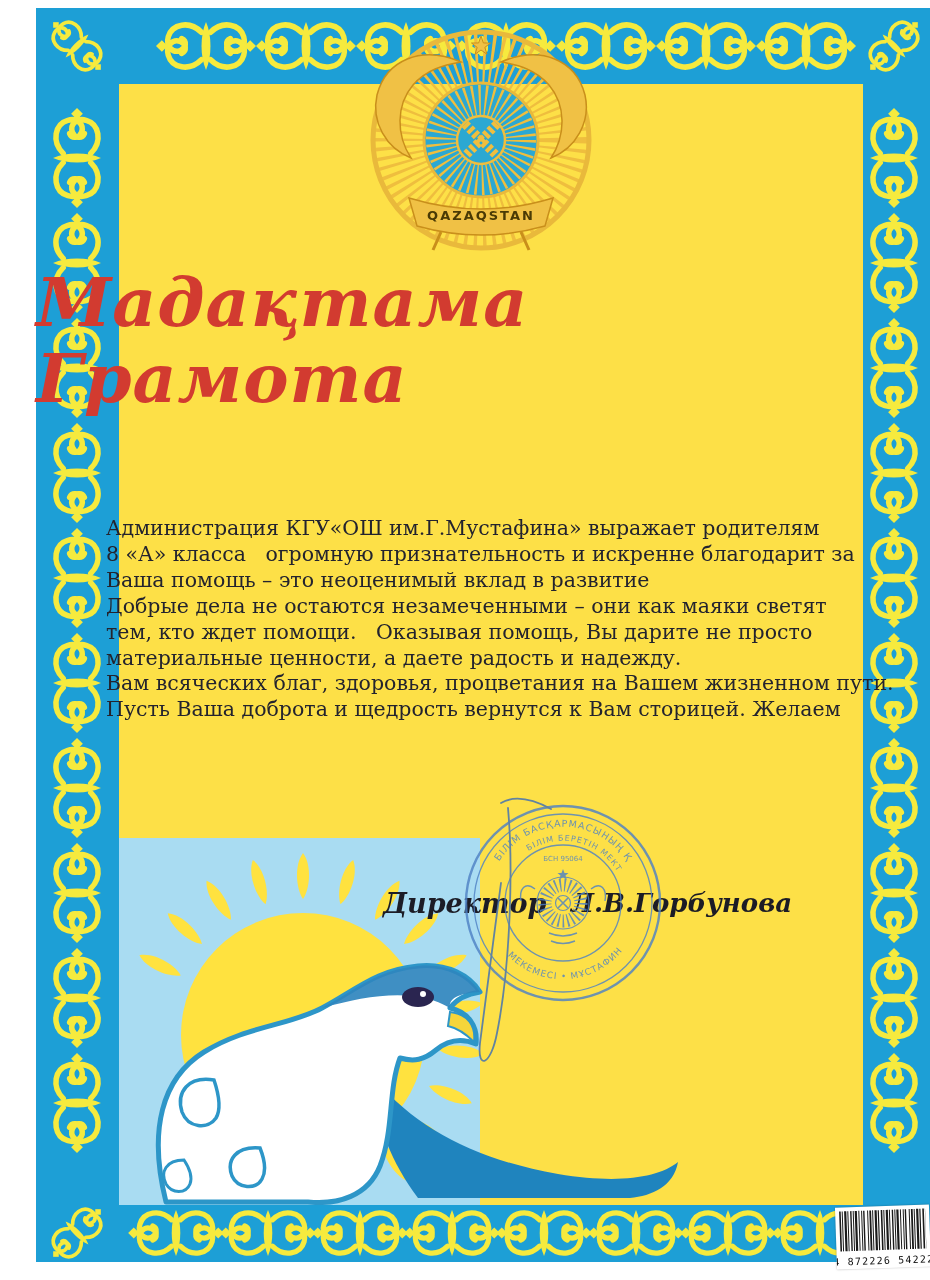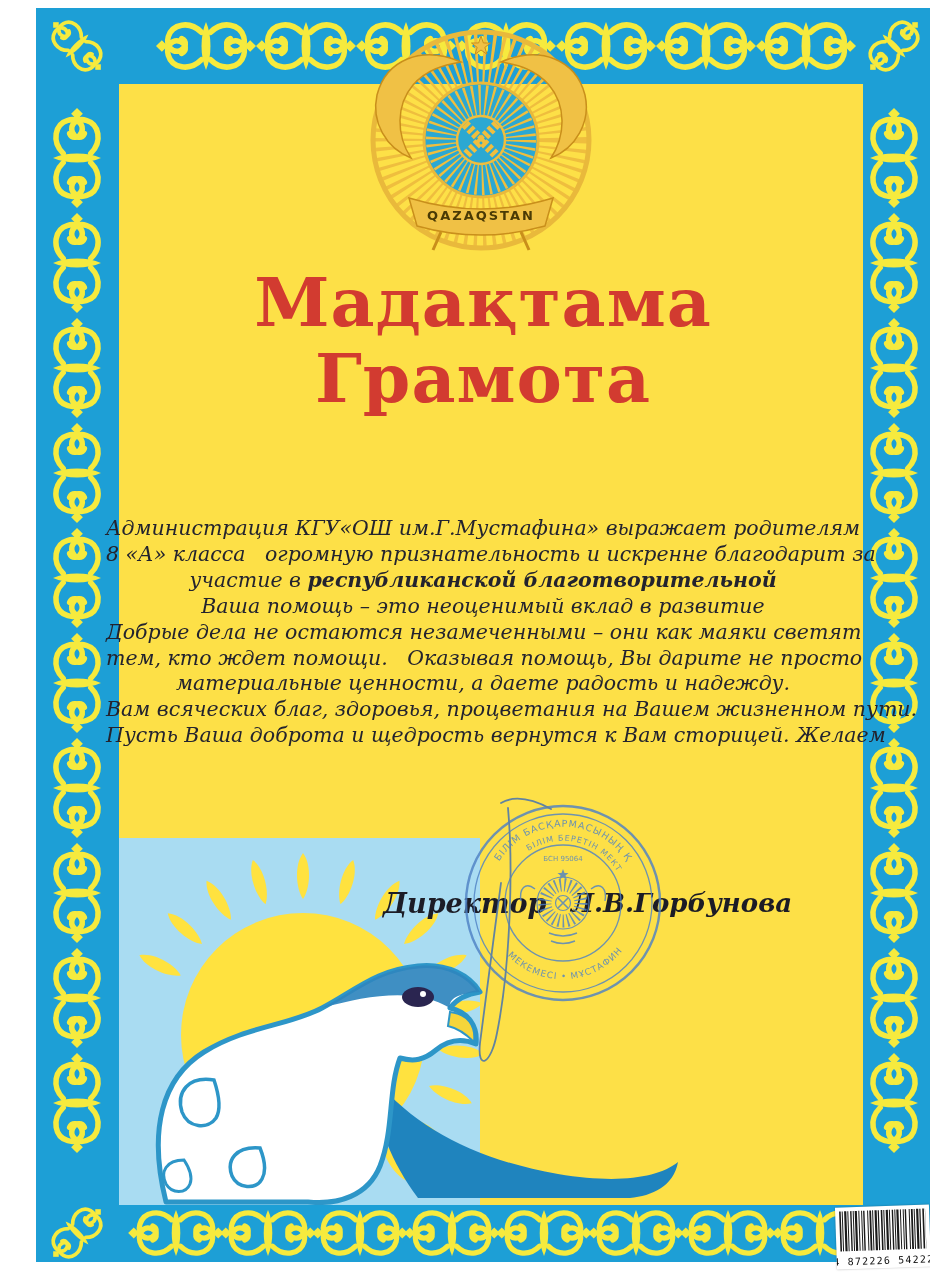--- a/index.html
+++ b/index.html
@@ -13,28 +13,28 @@
   }
   svg{display:block;}
   
   .artwork{position:absolute;left:82px;top:822px;width:575px;height:375px;}
   
   .emblem{position:absolute;left:315px;top:6px;width:260px;height:252px;}
   
   .borders{position:absolute;left:0;top:0;width:894px;height:1254px;}
   
   .titleblock{
-    position:absolute;left:0;top:256px;width:894px;text-align:center;
-    color:#D23B30;font-weight:bold;
+    position:absolute;left:0;top:256px;width:894px;text-align:left;
+    color:#D23B30;font-style:italic;font-weight:bold;
     font-size:68px;line-height:76px;letter-spacing:1px;
   }
   
   .bodyblock{
-    position:absolute;top:508px;left:70px;right:70px;text-align:center;
-    font-style:italic;font-size:20.5px;line-height:25.9px;color:#23232E;
+    position:absolute;top:508px;left:70px;right:70px;
+    font-size:20.5px;line-height:25.9px;color:#23232E;
   }
   .bline{white-space:pre;}
   .bline b{font-weight:bold;}
   
   .sig-role{position:absolute;left:347px;top:880px;font-style:italic;font-weight:bold;font-size:27px;color:#1c1c26;text-align:right;}
   .sig-name{position:absolute;left:535px;top:880px;font-style:italic;font-weight:bold;font-size:26px;color:#1c1c26;}
   
   .stamp{position:absolute;left:422px;top:782px;width:210px;height:310px;opacity:.82;}
   
   .barcode{
@@ -166,21 +166,20 @@
   </svg>
 
   <div class="titleblock">
     <div>Мадақтама</div>
     <div>Грамота</div>
   </div>
 
   <div class="bodyblock">
     <div class="bline">Администрация КГУ«ОШ им.Г.Мустафина» выражает родителям</div>
     <div class="bline">8 «А» класса   огромную признательность и искренне благодарит за</div>
-    <div class="bline"><span>участие в </span><b>республиканской благотворительной</b></div>
     <div class="bline">Ваша помощь – это неоценимый вклад в развитие</div>
     <div class="bline">Добрые дела не остаются незамеченными – они как маяки светят</div>
     <div class="bline">тем, кто ждет помощи.   Оказывая помощь, Вы дарите не просто</div>
     <div class="bline">материальные ценности, а даете радость и надежду.</div>
     <div class="bline">Вам всяческих благ, здоровья, процветания на Вашем жизненном пути.</div>
     <div class="bline">Пусть Ваша доброта и щедрость вернутся к Вам сторицей. Желаем</div>
   </div>
 
   <div class="sig-role">Директор</div>
   <div class="sig-name">Л.В.Горбунова</div>

